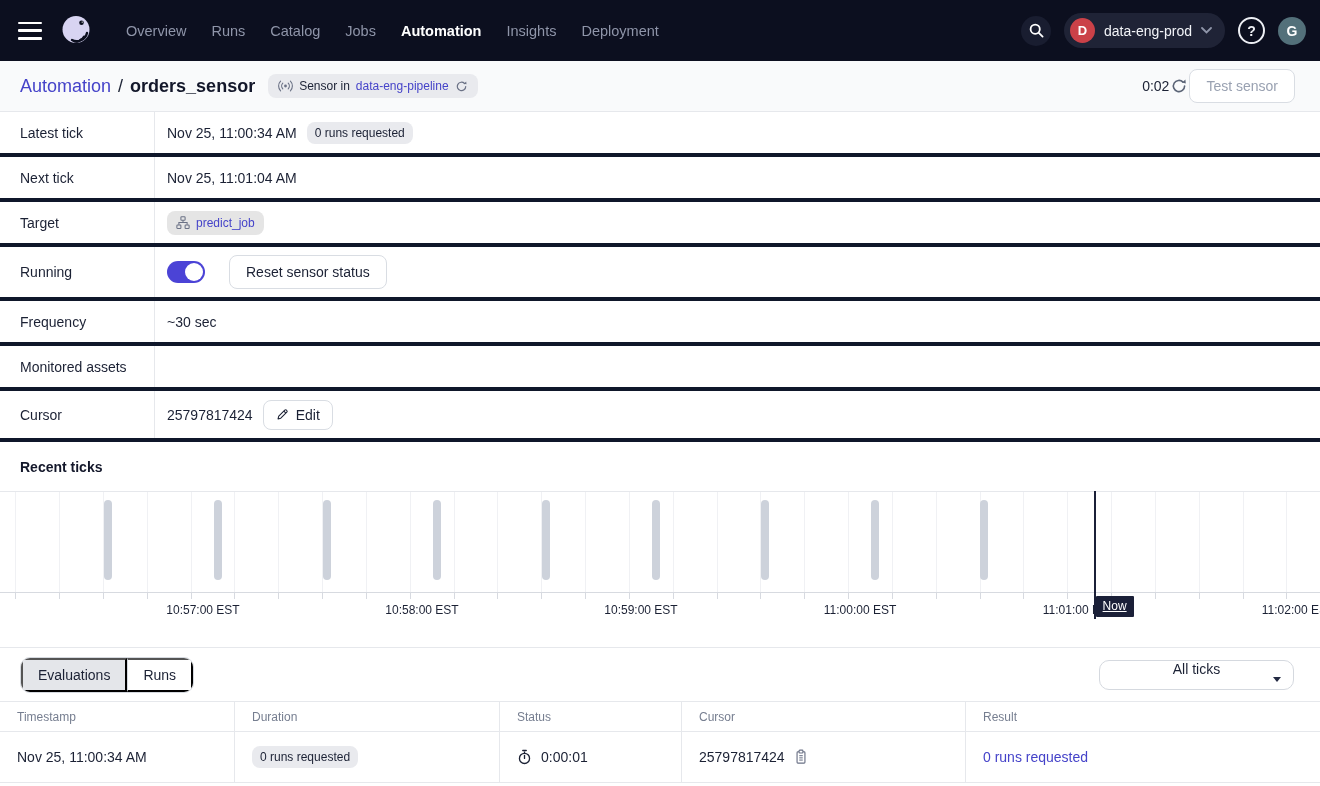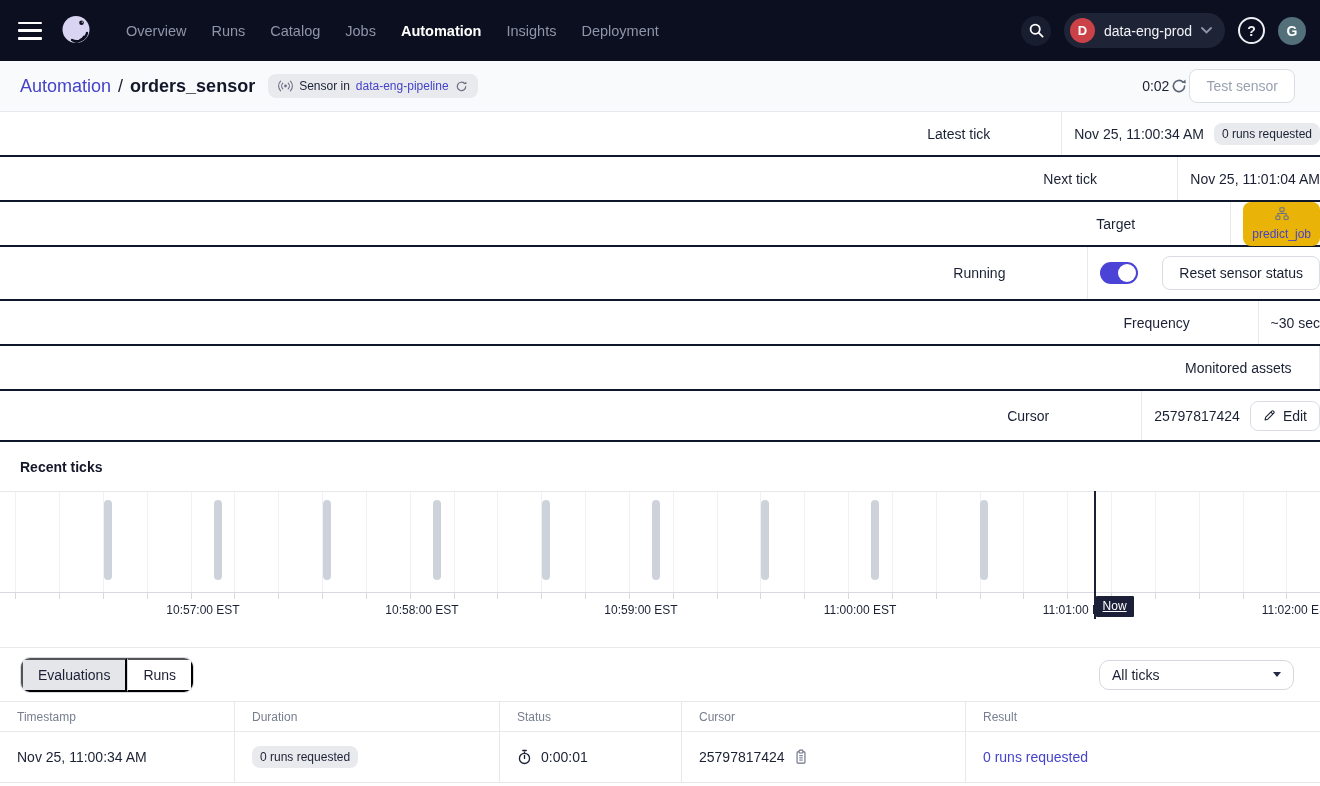--- a/index.html
+++ b/index.html
@@ -27,27 +27,27 @@
   .breadcrumb-link { font-size:18px; color:#4543C9; cursor:pointer; }
   .breadcrumb-sep { font-size:18px; color:#1B2134; margin:0 7px; }
   .page-title { font-size:18px; font-weight:700; color:#13172A; }
   .type-badge { display:flex; align-items:center; gap:6px; background:#E9EAEE; border-radius:8px; padding:5px 10px; font-size:12px; color:#1B2134; margin-left:13px; }
   .type-badge .tb-link { color:#4543C9; cursor:pointer; }
   .header-right { margin-left:auto; display:flex; align-items:center; gap:2px; }
   .countdown { font-size:14px; color:#1B2134; }
   .test-btn { background:#fff; border:1px solid #D9DDE3; border-radius:8px; padding:8px 16px; font-size:14px; color:#99A1B1; cursor:pointer; }
 
   
-  .detail-row { display:flex; border-bottom:2px solid #0f172a; height:45px; align-items:stretch;justify-content:flex-end; }
+  .detail-row { display:flex; border-bottom:4px solid #0f172a; height:45px; align-items:stretch; }
   .detail-row.row-running { height:54px; }
   .detail-row.row-cursor { height:51px; }
   .detail-label { flex:0 0 155px; border-right:1px solid #E6E8EC; display:flex; align-items:center; padding-left:20px; font-size:14px; color:#1B2134; }
   .detail-value { display:flex; align-items:center; gap:10px; padding-left:12px; font-size:14px; color:#1B2134; }
   .pill { background:#E9EAEE; border-radius:8px; padding:4px 8px; font-size:12px; color:#1B2134; white-space:nowrap; }
-  .job-pill { display:inline-flex; align-items:center; gap:6px; background:#eab308; border-radius:8px; padding:5px 9px; font-size:12px; color:#4543C9; cursor:pointer;flex-direction:column; }
+  .job-pill { display:inline-flex; align-items:center; gap:6px; background:#e5e5e5; border-radius:8px; padding:5px 9px; font-size:12px; color:#4543C9; cursor:pointer; }
   .toggle { width:38px; height:22px; border-radius:11px; background:#4B43D6; position:relative; cursor:pointer; flex:0 0 auto; }
   .toggle .knob { position:absolute; right:2px; top:2px; width:18px; height:18px; border-radius:50%; background:#fff; }
   .btn { background:#fff; border:1px solid #D9DDE3; border-radius:8px; font-size:14px; color:#1B2134; display:inline-flex; align-items:center; gap:7px; cursor:pointer; }
   .reset-btn { padding:8px 16px; margin-left:14px; }
   .edit-btn { padding:6px 12px; }
   .asset-link { display:inline-flex; align-items:center; gap:9px; color:#4543C9; font-size:14px; cursor:pointer; }
 
   .section-heading { height:49px; display:flex; align-items:center; padding:0 20px; font-size:14px; font-weight:700; color:#13172A; }
 
   
@@ -60,21 +60,21 @@
   .axis-label { position:absolute; top:10px; transform:translateX(-50%); font-size:12px; color:#1B2134; white-space:nowrap; }
   .now-line { position:absolute; top:0; width:2px; height:128px; background:#1B2038; z-index:3; }
   .now-badge { position:absolute; top:105px; background:#1B2038; color:#fff; font-size:12px; padding:3px 7px 4px; z-index:4; border-radius:1px; }
 
   
   .results-toolbar { margin-top:23px; border-top:1px solid #E6E8EC; height:54px; display:flex; align-items:center; padding:0 26px 0 20px; }
   .segmented { display:inline-flex; border:1px solid #D5D9DF; border-radius:10px; overflow:hidden; background:#fff; }
   .segment { padding:7px 15px; font-size:14px; color:#1B2134; background:#fff; cursor:pointer; }
   .segment.active { background:#E4E6EA; }
   .segment + .segment { border-left:1px solid #D5D9DF; }
-  .filter-select { margin-left:auto; width:195px; height:30px; border:1px solid #D5D9DF; border-radius:10px; display:flex; align-items:center; padding:0 12px; font-size:14px; color:#1B2134; cursor:pointer; background:#fff; }
+  .filter-select { margin-left:auto; width:195px; height:30px; border:1px solid #D5D9DF; border-radius:10px; display:flex; align-items:center; padding:0 12px; font-size:14px; color:#1B2134; cursor:pointer; background:#fff;flex-direction:column; }
   .caret { margin-left:auto; width:0; height:0; border-left:4.5px solid transparent; border-right:4.5px solid transparent; border-top:5.5px solid #232942; }
 
   .t-head, .t-row { display:grid; grid-template-columns:234px 265px 182px 284px 1fr; }
   .t-head { height:31px; border-top:1px solid #E6E8EC; border-bottom:1px solid #E6E8EC; }
   .t-head .cell { font-size:12px; color:#767E90; display:flex; align-items:center; padding:0 17px; }
   .t-row { height:51px; border-bottom:1px solid #E6E8EC; }
   .t-row .cell { font-size:14px; color:#1B2134; display:flex; align-items:center; gap:9px; padding:0 17px; }
   .t-head .cell + .cell, .t-row .cell + .cell { border-left:1px solid #E6E8EC; }
   .result-link { color:#4543C9; cursor:pointer; }
 

